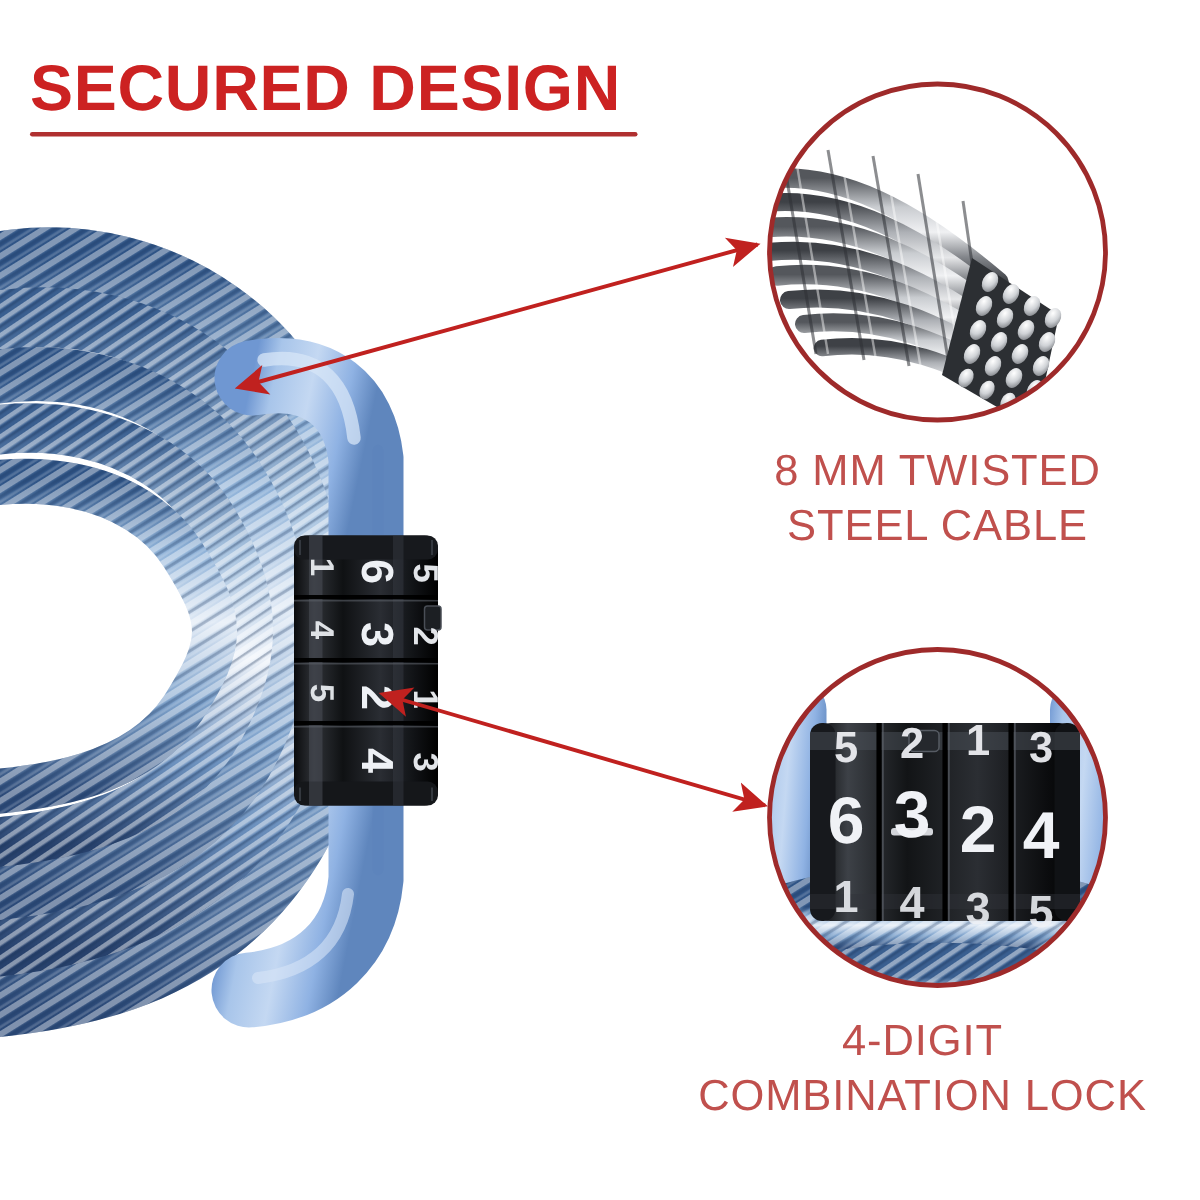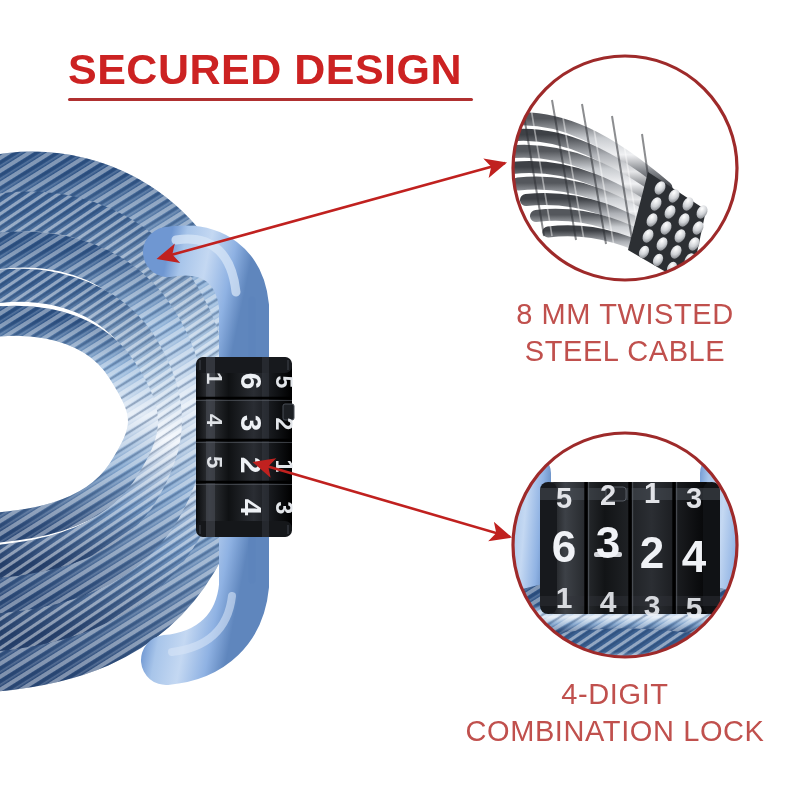--- a/index.html
+++ b/index.html
@@ -21,23 +21,22 @@
     inset: 0;
     width: 800px;
     height: 800px;
     background: #ffffff;
   }
 
   
   #title-block {
     position: absolute;
     left: 20px;
-    top: 48px;
+    top: 38px;
     width: 440px;
-    margin-left: 48px;
   }
   #page-title {
     font-size: 43px;
     font-weight: bold;
     letter-spacing: 0.5px;
     color: #cc2222;
     line-height: 1;
     white-space: nowrap;
   }
   #title-underline {

